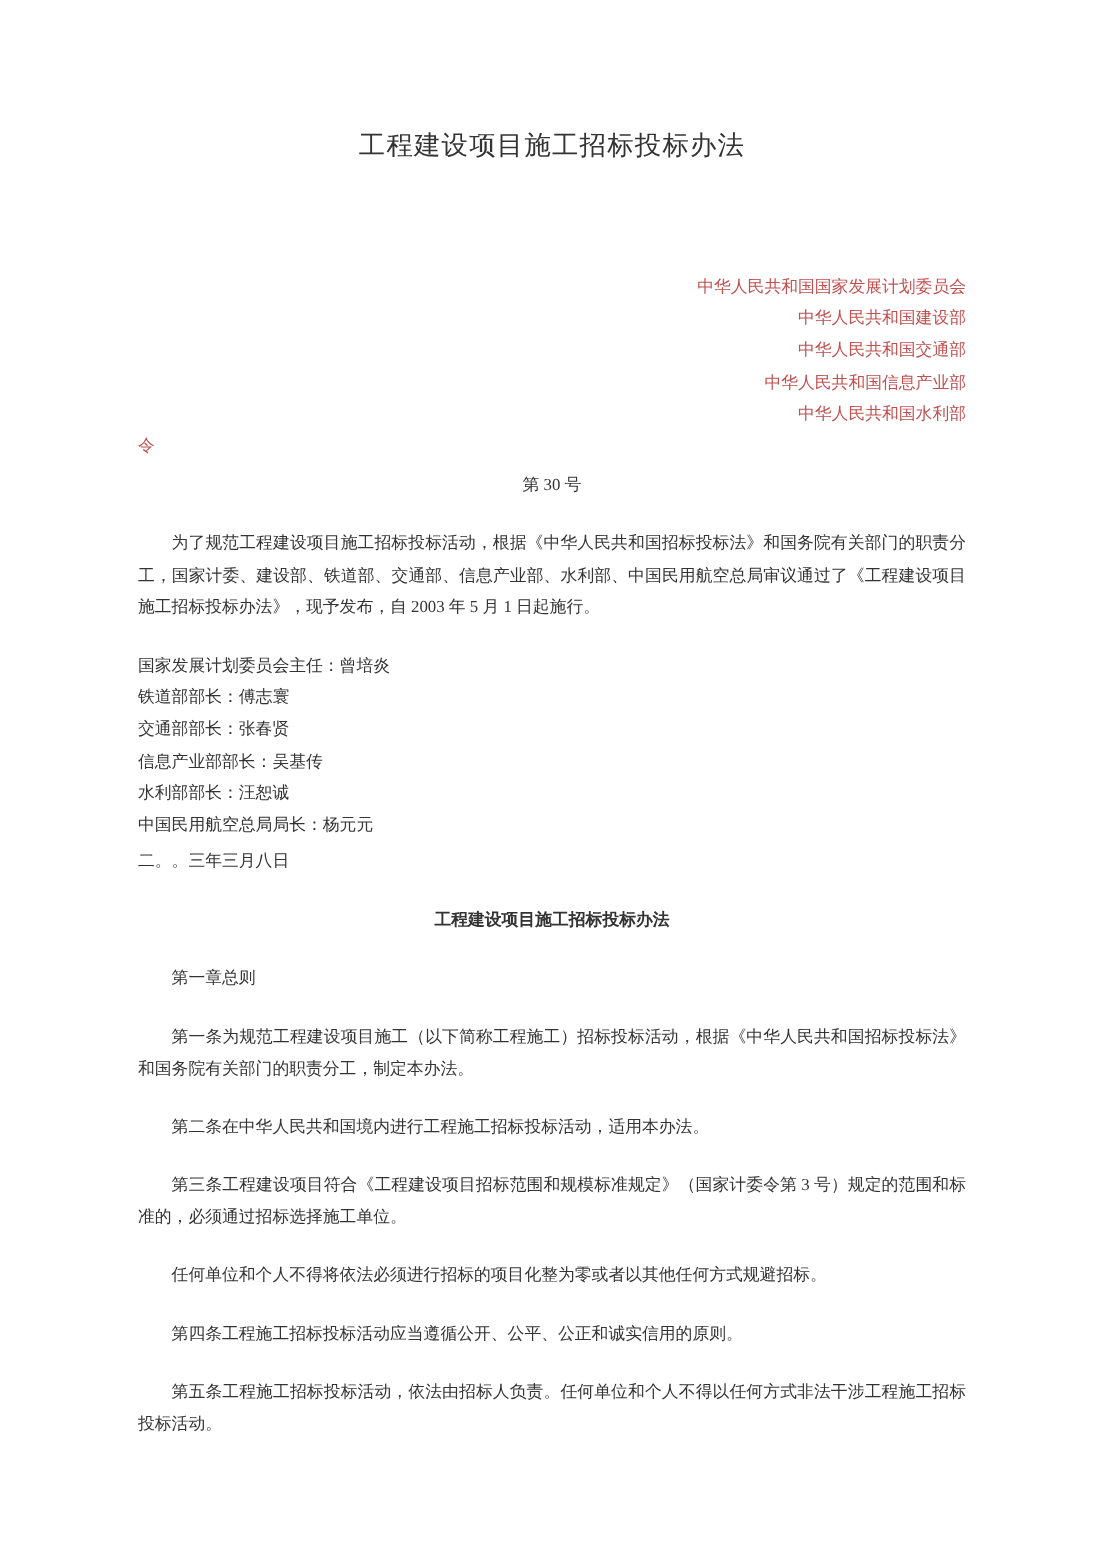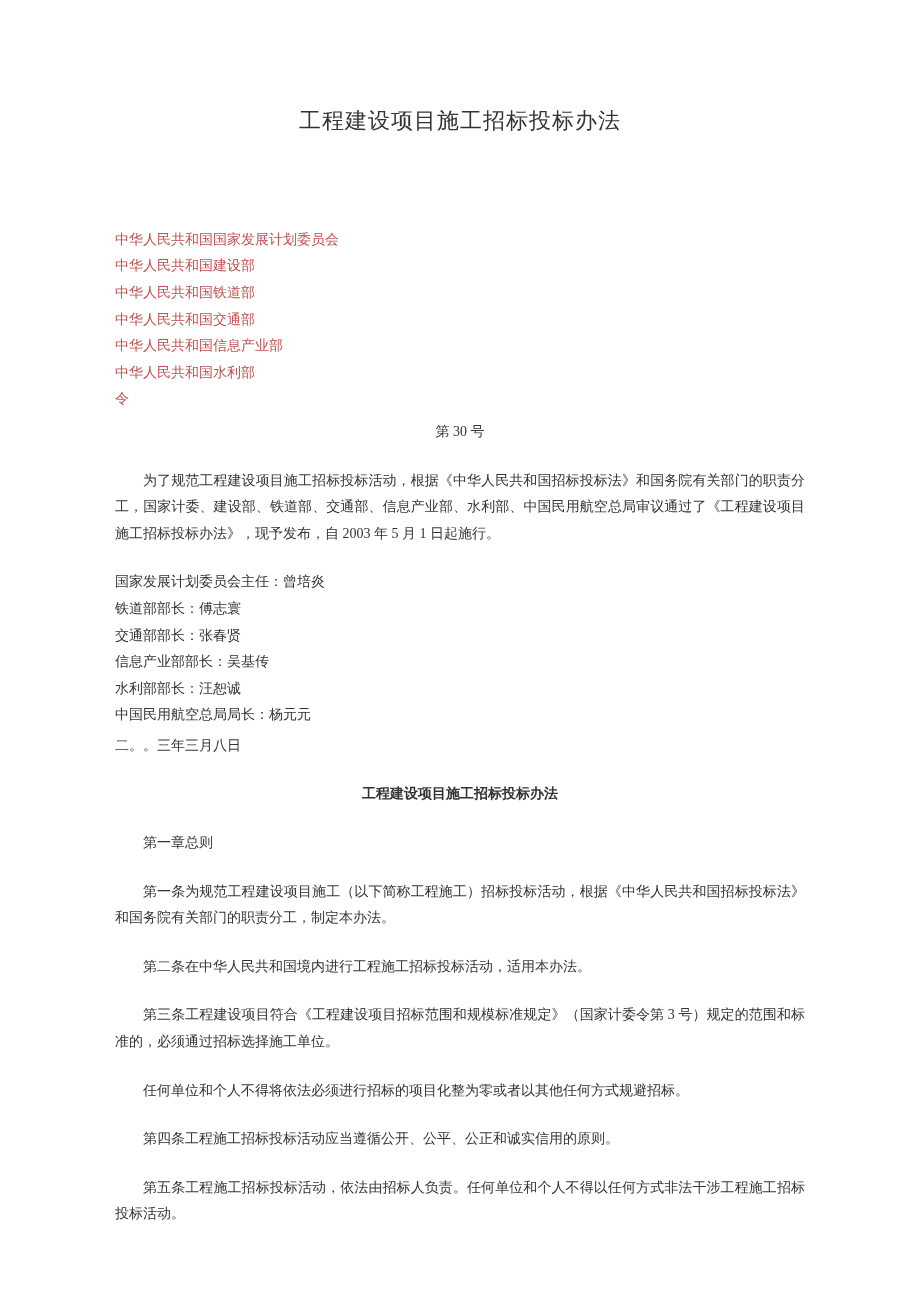--- a/index.html
+++ b/index.html
@@ -22,20 +22,21 @@
       font-size: 22px;
       font-weight: normal;
       margin-bottom: 85px;
       color: #333;
       letter-spacing: 1px;
     }
     .issuer-link {
       color: #c05050;
       display: block;
       line-height: 1.9;
+      text-align: right;
     }
     .issuer-link-last {
       color: #c05050;
       display: block;
       line-height: 1.9;
       margin-bottom: 6px;
     }
     .decree-number {
       text-align: center;
       margin-top: 4px;
@@ -69,21 +70,20 @@
     }
   </style>
 </head>
 <body>
 
 <h1 class="doc-title">工程建设项目施工招标投标办法</h1>
 
 <div>
   <a class="issuer-link">中华人民共和国国家发展计划委员会</a>
   <a class="issuer-link">中华人民共和国建设部</a>
-  <a class="issuer-link">中华人民共和国铁道部</a>
   <a class="issuer-link">中华人民共和国交通部</a>
   <a class="issuer-link">中华人民共和国信息产业部</a>
   <a class="issuer-link">中华人民共和国水利部</a>
   <a class="issuer-link-last">令</a>
 </div>
 
 <div class="decree-number">第 30 号</div>
 
 <p class="intro-para">为了规范工程建设项目施工招标投标活动，根据《中华人民共和国招标投标法》和国务院有关部门的职责分工，国家计委、建设部、铁道部、交通部、信息产业部、水利部、中国民用航空总局审议通过了《工程建设项目施工招标投标办法》，现予发布，自 2003 年 5 月 1 日起施行。</p>
 

